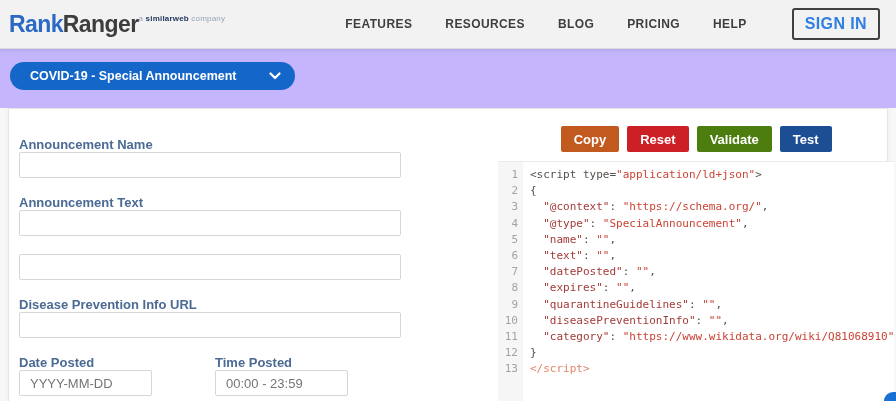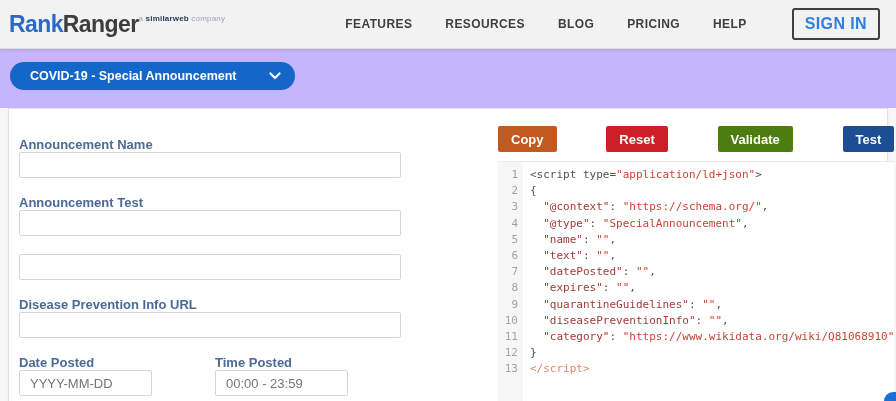--- a/index.html
+++ b/index.html
@@ -75,21 +75,21 @@
     font-size: 13px; color: #333;
     font-family: "Liberation Sans", sans-serif; outline: none;
   }
   .text-input::placeholder { color: #757575; opacity: 1; }
   .inline-row { display: flex; gap: 63px; }
   .inline-row .text-input { width: 133px; }
 
   
   .right-col { flex: 1; display: flex; flex-direction: column; padding-right: 4px; }
   .btn-row {
-    display: flex; justify-content: space-between; gap: 8px;
+    display: flex; justify-content: center; gap: 8px;
     margin-top: 17px; margin-bottom: 9px;
   }
   .act-btn {
     height: 26px; padding: 0 13px; border: none; border-radius: 2px;
     color: #ffffff; font-size: 13px; font-weight: 700;
     font-family: "Liberation Sans", sans-serif; cursor: pointer;
   }
   .btn-copy { background: #c25a20; }
   .btn-reset { background: #cd2026; }
   .btn-validate { background: #4d7c0f; }
@@ -154,21 +154,21 @@
 </div>
 
 <div class="card">
 
   <div class="form-col">
     <div class="field-group">
       <label class="field-label">Announcement Name</label>
       <input class="text-input" type="text" value="" style="">
     </div>
     <div class="field-group">
-      <label class="field-label">Announcement Test</label>
+      <label class="field-label">Announcement Text</label>
       <input class="text-input" type="text" value="" style="">
     </div>
     <div class="field-group">
       <input class="text-input" type="text" value="" style="">
     </div>
     <div class="field-group">
       <label class="field-label">Disease Prevention Info URL</label>
       <input class="text-input" type="text" value="" style="">
     </div>
     <div class="inline-row">

